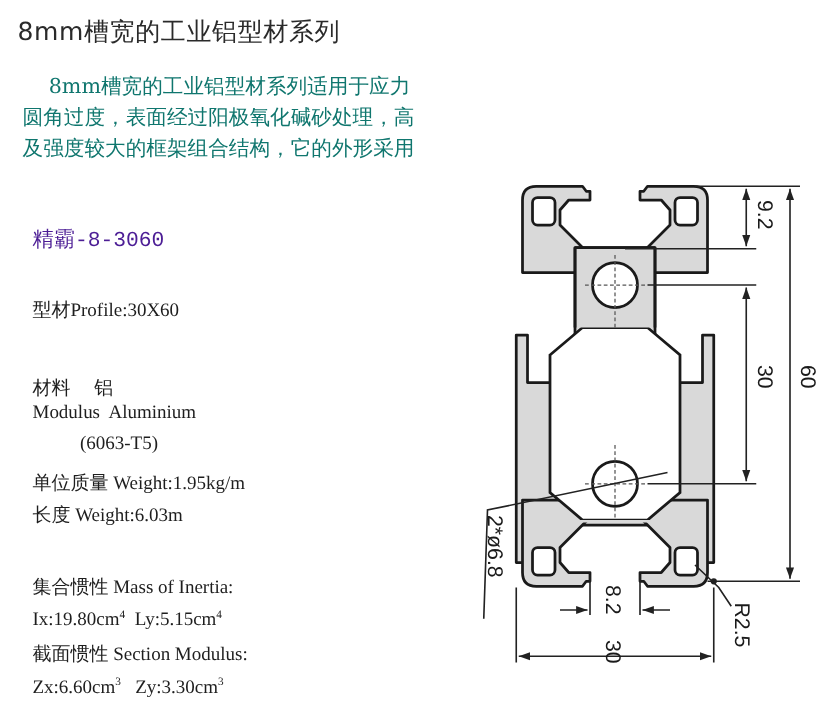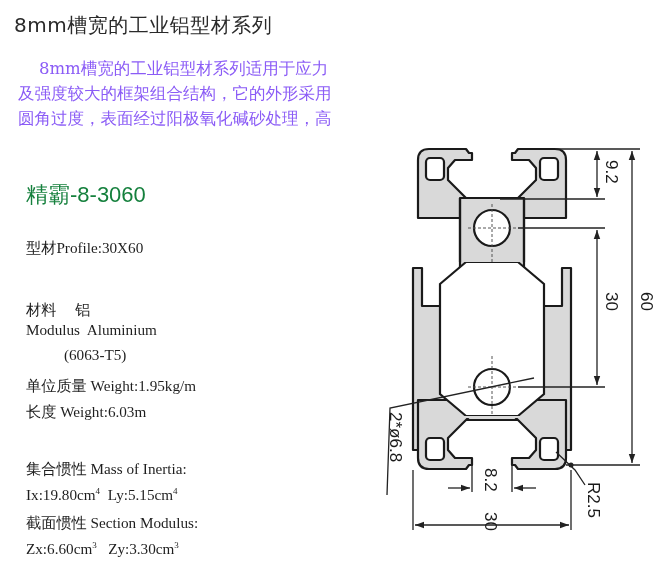--- a/index.html
+++ b/index.html
@@ -1,30 +1,30 @@
 <!DOCTYPE html>
 <html><head>
 <meta charset="utf-8">
 <style>
   html,body{margin:0;padding:0;background:#ffffff;}
   body{width:670px;height:578px;position:relative;overflow:hidden;color:#222;}
   .t{position:absolute;white-space:pre;}
   .title{left:14px;top:12px;font-family:"DejaVu Sans",sans-serif;font-size:20px;color:#2a2a2a;letter-spacing:0.5px;}
-  .intro{left:18px;top:56px;font-family:"DejaVu Serif",serif;font-size:16.5px;line-height:25px;color:#8b5cf6;}
-  .model{left:26px;top:180px;font-family:Liberation Sans, sans-serif;font-size:22px;color:#15803d;}
+  .intro{left:18px;top:56px;font-family:"DejaVu Serif",serif;font-size:16.5px;line-height:25px;color:#0f766e;}
+  .model{left:26px;top:180px;font-family:Liberation Mono, monospace;font-size:17px;color:#4c1d95;}
   .spec{left:26px;font-family:Liberation Serif, serif;font-size:15.2px;color:#1e1e1e;}
   sup{font-size:9px;vertical-align:6px;}
   svg{position:absolute;left:0;top:0;}
 </style>
 </head>
 <body>
 
 <div class="t title">8mm槽宽的工业铝型材系列</div>
 
-<div class="t intro"><div>    8mm槽宽的工业铝型材系列适用于应力</div><div>及强度较大的框架组合结构，它的外形采用</div><div>圆角过度，表面经过阳极氧化碱砂处理，高</div></div>
+<div class="t intro"><div>    8mm槽宽的工业铝型材系列适用于应力</div><div>圆角过度，表面经过阳极氧化碱砂处理，高</div><div>及强度较大的框架组合结构，它的外形采用</div></div>
 
 <div class="t model">精霸-8-3060</div>
 
 <div class="t spec" style="top:238px">型材Profile:30X60</div>
 <div class="t spec" style="top:300px">材料     铝</div>
 <div class="t spec" style="top:321px">Modulus  Aluminium</div>
 <div class="t spec" style="top:346px">          (6063-T5)</div>
 <div class="t spec" style="top:376px">单位质量 Weight:1.95kg/m</div>
 <div class="t spec" style="top:402px">长度 Weight:6.03m</div>
 <div class="t spec" style="top:459px">集合惯性 Mass of Inertia:</div>

